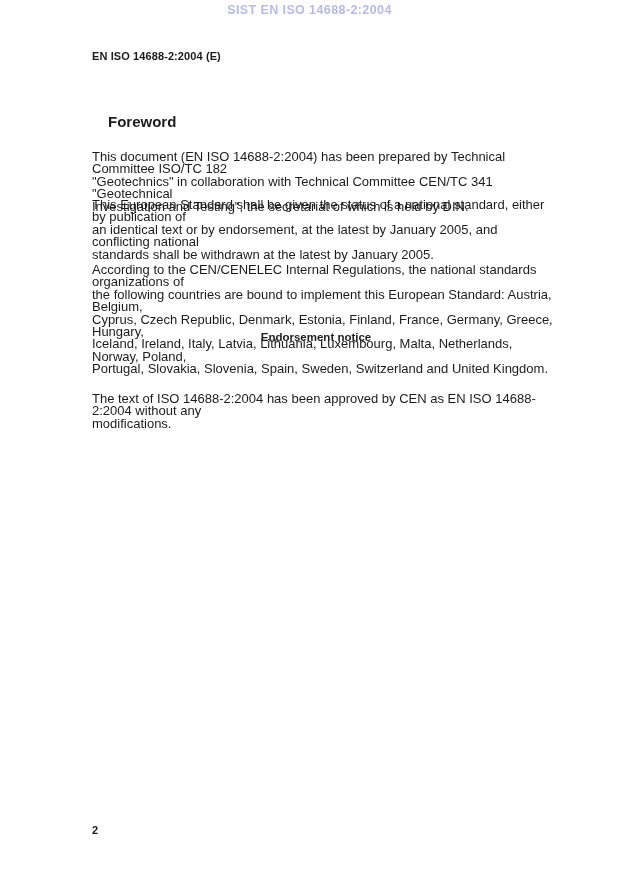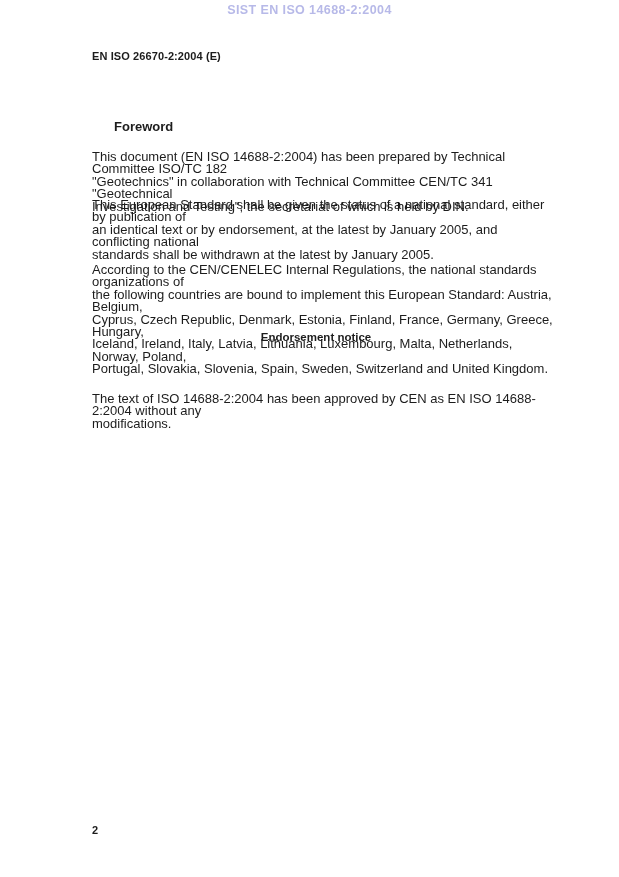--- a/index.html
+++ b/index.html
@@ -28,22 +28,22 @@
     top: 50px;
     left: 92px;
     font-weight: bold;
     font-size: 11px;
     letter-spacing: 0.1px;
   }
   .foreword-title {
     position: absolute;
     top: 113px;
     left: 92px;
-    margin: 6px;
-    font-size: 13px;
+    margin: 0;
+    font-size: 15px;
     font-weight: bold;
     padding-left: 16px;
   }
   .body-para {
     position: absolute;
     left: 92px;
     width: 462px;
     margin: 0;
     font-size: 13px;
     line-height: 12.4px;
@@ -70,21 +70,21 @@
     font-weight: bold;
     font-size: 11px;
   }
 </style>
 </head>
 <body>
 
 <div class="page">
   <div class="watermark">SIST EN ISO 14688-2:2004</div>
 
-  <div class="doc-ref">EN ISO 26670-2:2004 (E)</div>
+  <div class="doc-ref">EN ISO 14688-2:2004 (E)</div>
 
   <h1 class="foreword-title">Foreword</h1>
 
   <p class="body-para p1">This document (EN ISO 14688-2:2004) has been prepared by Technical Committee ISO/TC 182
 "Geotechnics" in collaboration with Technical Committee CEN/TC 341 "Geotechnical
 Investigation and Testing", the secretariat of which is held by DIN.</p>
 
   <p class="body-para p2">This European Standard shall be given the status of a national standard, either by publication of
 an identical text or by endorsement, at the latest by January 2005, and conflicting national
 standards shall be withdrawn at the latest by January 2005.</p>

